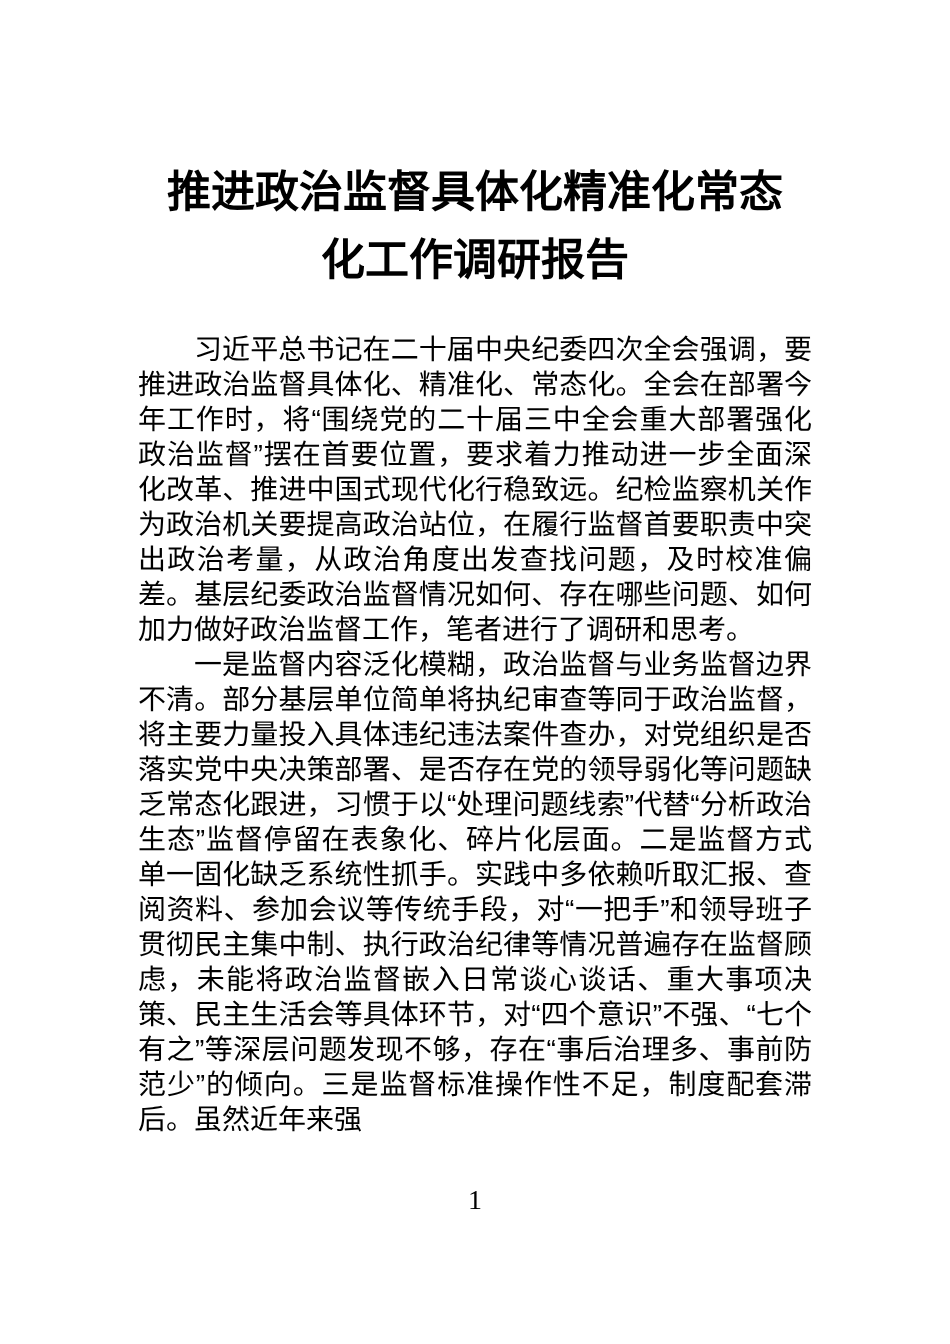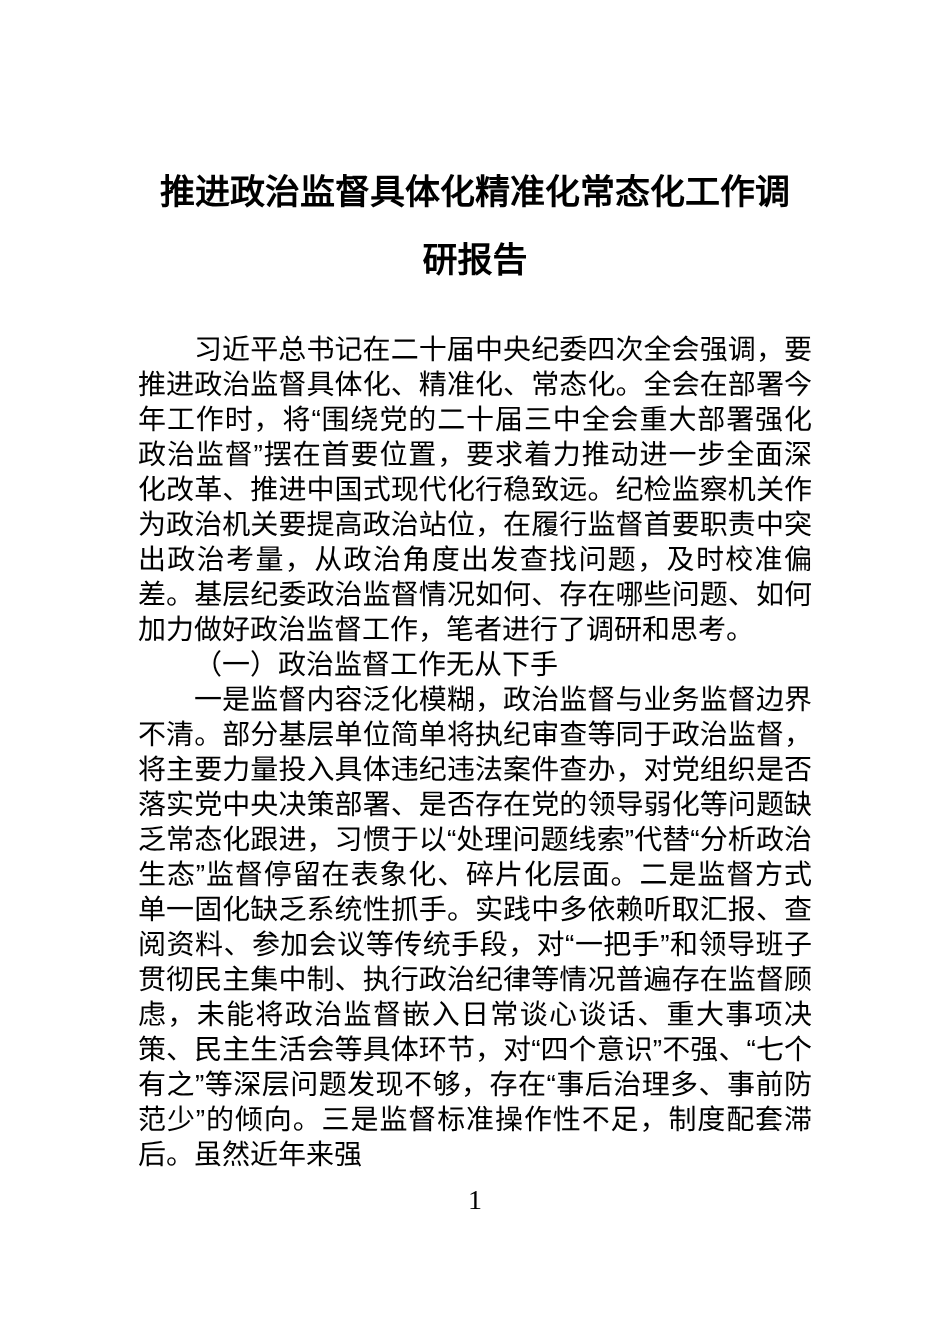--- a/index.html
+++ b/index.html
@@ -17,21 +17,21 @@
   }
   .page {
     position: absolute;
     inset: 0;
     background: #ffffff;
   }
   .doc-title {
     width: 650px;
     margin: 158px auto 0 auto;
     text-align: center;
-    font-size: 35px;
+    font-size: 44px;
     line-height: 68px;
     font-weight: 600;
     color: #000000;
     letter-spacing: 0;
   }
   .doc-body {
     width: 674px;
     margin: 38px auto 0 auto;
     font-size: 28px;
     line-height: 35px;
@@ -58,19 +58,18 @@
 </style>
 </head>
 <body>
 
 <div class="page">
 
   <h1 class="doc-title">推进政治监督具体化精准化常态化工作调研报告</h1>
 
   <div class="doc-body">
       <p class="para body">习近平总书记在二十届中央纪委四次全会强调，要推进政治监督具体化、精准化、常态化。全会在部署今年工作时，将“围绕党的二十届三中全会重大部署强化政治监督”摆在首要位置，要求着力推动进一步全面深化改革、推进中国式现代化行稳致远。纪检监察机关作为政治机关要提高政治站位，在履行监督首要职责中突出政治考量，从政治角度出发查找问题，及时校准偏差。基层纪委政治监督情况如何、存在哪些问题、如何加力做好政治监督工作，笔者进行了调研和思考。</p>
-      <p class="para heading-level-2">（一）政治监督工作无从下手</p>
       <p class="para body">一是监督内容泛化模糊，政治监督与业务监督边界不清。部分基层单位简单将执纪审查等同于政治监督，将主要力量投入具体违纪违法案件查办，对党组织是否落实党中央决策部署、是否存在党的领导弱化等问题缺乏常态化跟进，习惯于以“处理问题线索”代替“分析政治生态”监督停留在表象化、碎片化层面。二是监督方式单一固化缺乏系统性抓手。实践中多依赖听取汇报、查阅资料、参加会议等传统手段，对“一把手”和领导班子贯彻民主集中制、执行政治纪律等情况普遍存在监督顾虑，未能将政治监督嵌入日常谈心谈话、重大事项决策、民主生活会等具体环节，对“四个意识”不强、“七个有之”等深层问题发现不够，存在“事后治理多、事前防范少”的倾向。三是监督标准操作性不足，制度配套滞后。虽然近年来强</p>
     </div>
 
   <div class="page-number">1</div>
 
 </div>
 
 </body></html>

